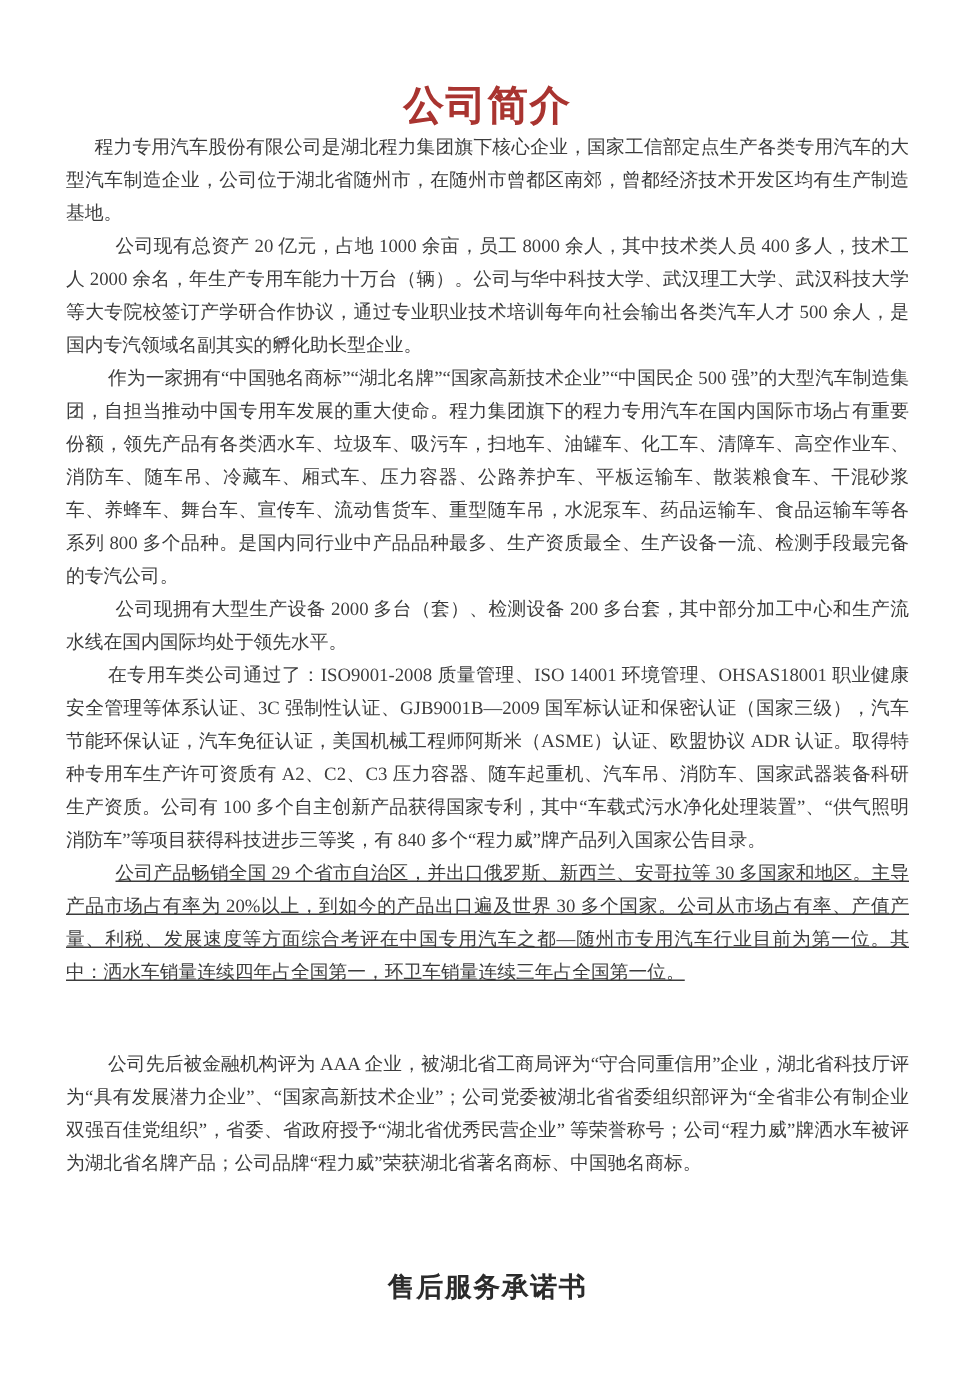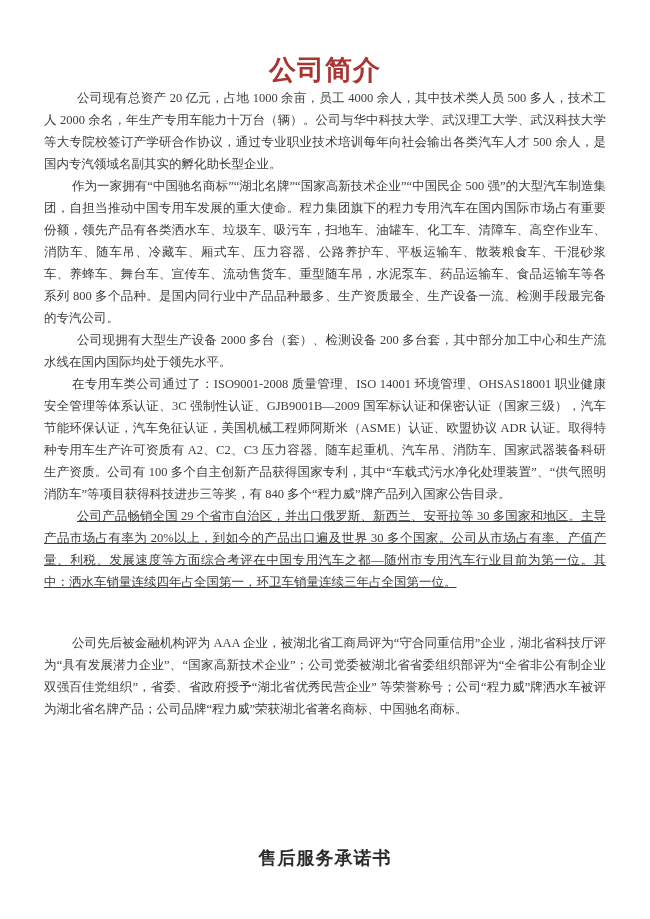--- a/index.html
+++ b/index.html
@@ -64,21 +64,22 @@
     font-family: "Liberation Sans", "DejaVu Sans", sans-serif;
   }
 </style>
 </head>
 <body>
 
 <div class="page">
   <h1 class="doc-title" style="color: rgb(169, 52, 48);">公司简介</h1>
 
   <div class="body-text" id="paragraphs">
-      <p style="text-indent: 33px;">公司现有总资产 20 亿元，占地 1000 余亩，员工 4000 余人，其中技术类人员 500 多人，技术工人 2000 余名，年生产专用车能力十万台（辆）。公司与华中科技大学、武汉理工大学、武汉科技大学等大专院校签订产学研合作协议，通过专业职业技术培训每年向社会输出各类汽车人才 500 余人，是国内专汽领域名副其实的孵化助长型企业。</p>
+      <p style="text-indent: 19px;">程力专用汽车股份有限公司是湖北程力集团旗下核心企业，国家工信部定点生产各类专用汽车的大型汽车制造企业，公司位于湖北省随州市，在随州市曾都区南郊，曾都经济技术开发区均有生产制造基地。</p>
+      <p style="text-indent: 33px;">公司现有总资产 20 亿元，占地 1000 余亩，员工 8000 余人，其中技术类人员 400 多人，技术工人 2000 余名，年生产专用车能力十万台（辆）。公司与华中科技大学、武汉理工大学、武汉科技大学等大专院校签订产学研合作协议，通过专业职业技术培训每年向社会输出各类汽车人才 500 余人，是国内专汽领域名副其实的孵化助长型企业。</p>
       <p style="text-indent: 28px;">作为一家拥有“中国驰名商标”“湖北名牌”“国家高新技术企业”“中国民企 500 强”的大型汽车制造集团，自担当推动中国专用车发展的重大使命。程力集团旗下的程力专用汽车在国内国际市场占有重要份额，领先产品有各类洒水车、垃圾车、吸污车，扫地车、油罐车、化工车、清障车、高空作业车、消防车、随车吊、冷藏车、厢式车、压力容器、公路养护车、平板运输车、散装粮食车、干混砂浆车、养蜂车、舞台车、宣传车、流动售货车、重型随车吊，水泥泵车、药品运输车、食品运输车等各系列 800 多个品种。是国内同行业中产品品种最多、生产资质最全、生产设备一流、检测手段最完备的专汽公司。</p>
       <p style="text-indent: 33px;">公司现拥有大型生产设备 2000 多台（套）、检测设备 200 多台套，其中部分加工中心和生产流水线在国内国际均处于领先水平。</p>
       <p style="text-indent: 28px;">在专用车类公司通过了：ISO9001-2008 质量管理、ISO 14001 环境管理、OHSAS18001 职业健康安全管理等体系认证、3C 强制性认证、GJB9001B—2009 国军标认证和保密认证（国家三级），汽车节能环保认证，汽车免征认证，美国机械工程师阿斯米（ASME）认证、欧盟协议 ADR 认证。取得特种专用车生产许可资质有 A2、C2、C3 压力容器、随车起重机、汽车吊、消防车、国家武器装备科研生产资质。公司有 100 多个自主创新产品获得国家专利，其中“车载式污水净化处理装置”、“供气照明消防车”等项目获得科技进步三等奖，有 840 多个“程力威”牌产品列入国家公告目录。</p>
       <p style="text-indent: 33px; text-decoration: underline;">公司产品畅销全国 29 个省市自治区，并出口俄罗斯、新西兰、安哥拉等 30 多国家和地区。主导产品市场占有率为 20%以上，到如今的产品出口遍及世界 30 多个国家。公司从市场占有率、产值产量、利税、发展速度等方面综合考评在中国专用汽车之都—随州市专用汽车行业目前为第一位。其中：洒水车销量连续四年占全国第一，环卫车销量连续三年占全国第一位。</p>
       <p class="gap-before" style="text-indent: 28px;">公司先后被金融机构评为 AAA 企业，被湖北省工商局评为“守合同重信用”企业，湖北省科技厅评为“具有发展潜力企业”、“国家高新技术企业”；公司党委被湖北省省委组织部评为“全省非公有制企业双强百佳党组织”，省委、省政府授予“湖北省优秀民营企业” 等荣誉称号；公司“程力威”牌洒水车被评为湖北省名牌产品；公司品牌“程力威”荣获湖北省著名商标、中国驰名商标。</p>
     </div>
 
   <h2 class="footer-heading">售后服务承诺书</h2>
 </div>
 

